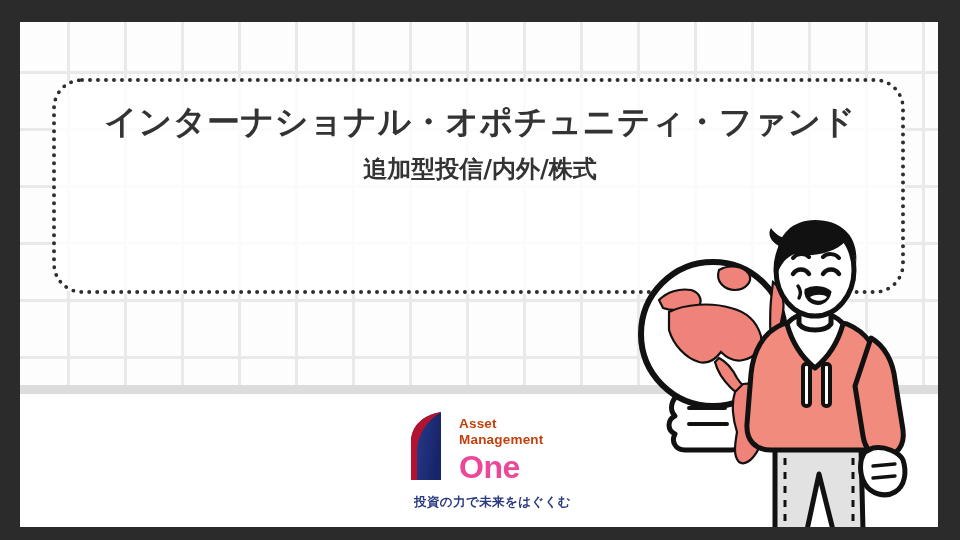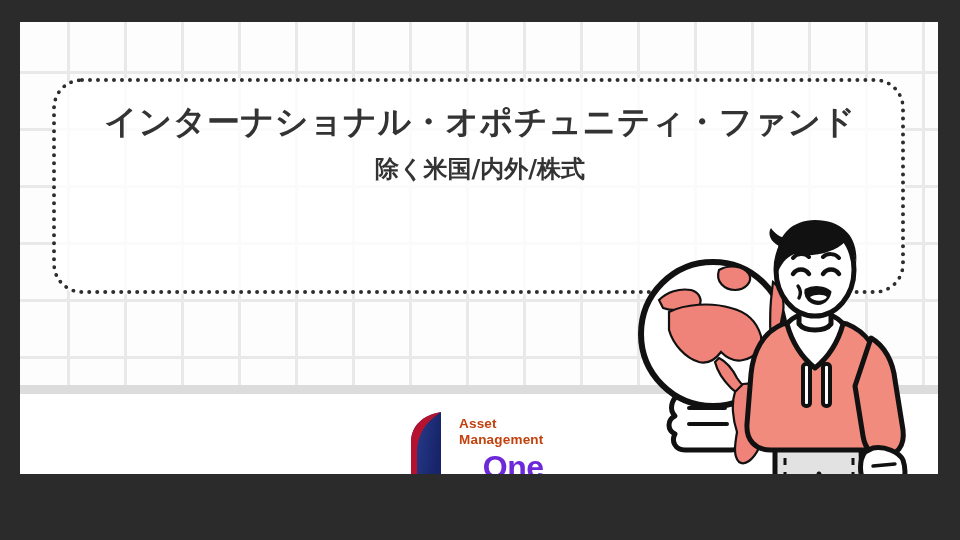--- a/index.html
+++ b/index.html
@@ -21,21 +21,21 @@
     height: 540px;
     background: #2b2b2b;
   }
 
   
   #slide {
     position: absolute;
     left: 20px;
     top: 22px;
     width: 918px;
-    height: 452px;
+    height: 505px;
     background: #ffffff;
     overflow: hidden;
     text-decoration: underline;
   }
 
   
   #grid-area {
     position: absolute;
     left: 0;
     top: 0;
@@ -128,25 +128,24 @@
     font-size: 13.5px;
     font-weight: 700;
     color: #c2410c;
     line-height: 1.22;
     letter-spacing: 0.2px;
   }
   #logo-one {
     font-family: "Liberation Sans", sans-serif;
     font-size: 32px;
     font-weight: 700;
-    color: #6d28d9;
+    color: #ec4899;
     line-height: 1.0;
     margin-top: 2px;
     letter-spacing: -0.5px;
-    text-align: right;
   }
   #logo-tagline {
     font-family: "DejaVu Sans", "Liberation Sans", sans-serif;
     font-size: 12.5px;
     font-weight: 600;
     color: #2b3a80;
     margin-top: 11px;
     letter-spacing: 0.4px;
     text-align: center;
     width: 175px;
@@ -169,21 +168,21 @@
   <div id="slide">
 
     <div id="grid-area"></div>
     <div id="grid-shelf"></div>
     <div id="white-area"></div>
 
     <div id="dotted-box"></div>
 
     <div id="title-block">
       <div class="title-line">インターナショナル・オポチュニティ・ファンド</div>
-      <div id="subtitle">除く米国/内外/株式</div>
+      <div id="subtitle">追加型投信/内外/株式</div>
     </div>
 
     <div id="illustration">
       <svg viewBox="0 0 330 320" width="330" height="320" xmlns="http://www.w3.org/2000/svg">
 
         <path d="M196 178 C 206 176, 214 184, 212 196 L 205 238 C 200 250, 186 252, 178 246
                  L 150 224 C 142 216, 146 204, 156 202 L 188 186 Z" fill="#F08B7E" stroke="#111111" stroke-width="5" stroke-linejoin="round"></path>
 
         <path d="M64 182 C 56 188, 54 198, 60 204 C 52 208, 52 218, 60 222
                  C 56 229, 60 238, 70 238 L 116 238 C 130 238, 138 230, 138 218
@@ -270,16 +269,17 @@
             <path d="M6 68 L 6 30 C 6 14, 18 3, 36 0 L 36 68 Z" fill="url(#navyGrad)"></path>
             <path d="M6 68 L 6 30 C 6 14, 18 3, 36 0 C 20 10, 12 24, 12 40 L 12 68 Z" fill="#b4122e"></path>
           </svg>
         </div>
         <div id="logo-words">
           <div class="logo-small">Asset</div>
           <div class="logo-small">Management</div>
           <div id="logo-one">One</div>
         </div>
       </div>
+      <div id="logo-tagline">投資の力で未来をはぐくむ</div>
     </div>
 
   </div>
 </div>
 
 </body></html>

